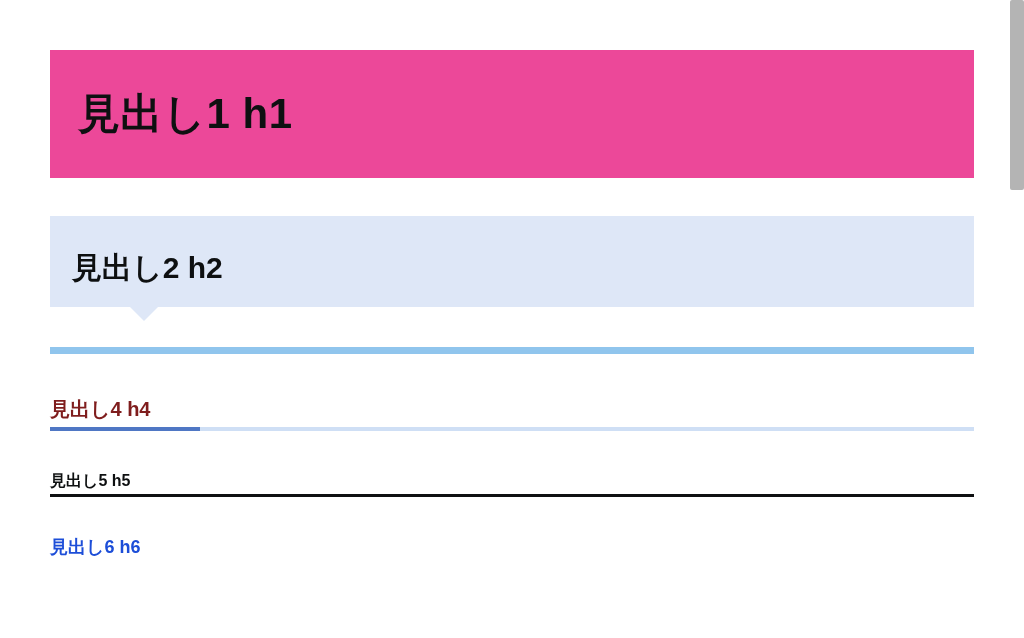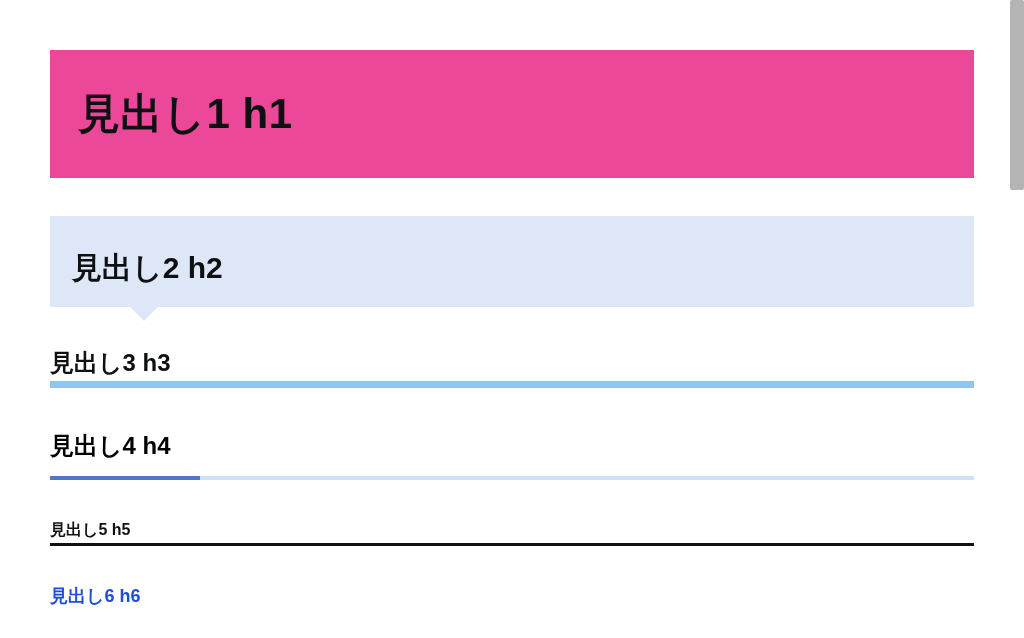--- a/index.html
+++ b/index.html
@@ -68,24 +68,24 @@
     }
     .h3-underline {
       height: 7px;
       background: #90c5ed;
       width: 100%;
     }
     .h4-block {
       margin-bottom: 40px;
     }
     .h4-block .title {
-      font-size: 24px;
+      font-size: 20px;
       font-weight: 700;
-      color: #000000;
-      padding-bottom: 14px;
+      color: #7f1d1d;
+      padding-bottom: 4px;
     }
     .h4-underline {
       height: 4px;
       width: 100%;
       background: #cfdff5;
       position: relative;
     }
     .h4-underline::before {
       content: "";
       position: absolute;
@@ -122,21 +122,20 @@
 
 <div class="h1-block">
   <div class="title">見出し1 h1</div>
 </div>
 
 <div class="h2-block">
   <div class="title">見出し2 h2</div>
 </div>
 
 <div class="h3-block">
-  <div class="title">見出し3 h3</div>
   <div class="h3-underline"></div>
 </div>
 
 <div class="h4-block">
   <div class="title">見出し4 h4</div>
   <div class="h4-underline"></div>
 </div>
 
 <div class="h5-block">
   <div class="title">見出し5 h5</div>

